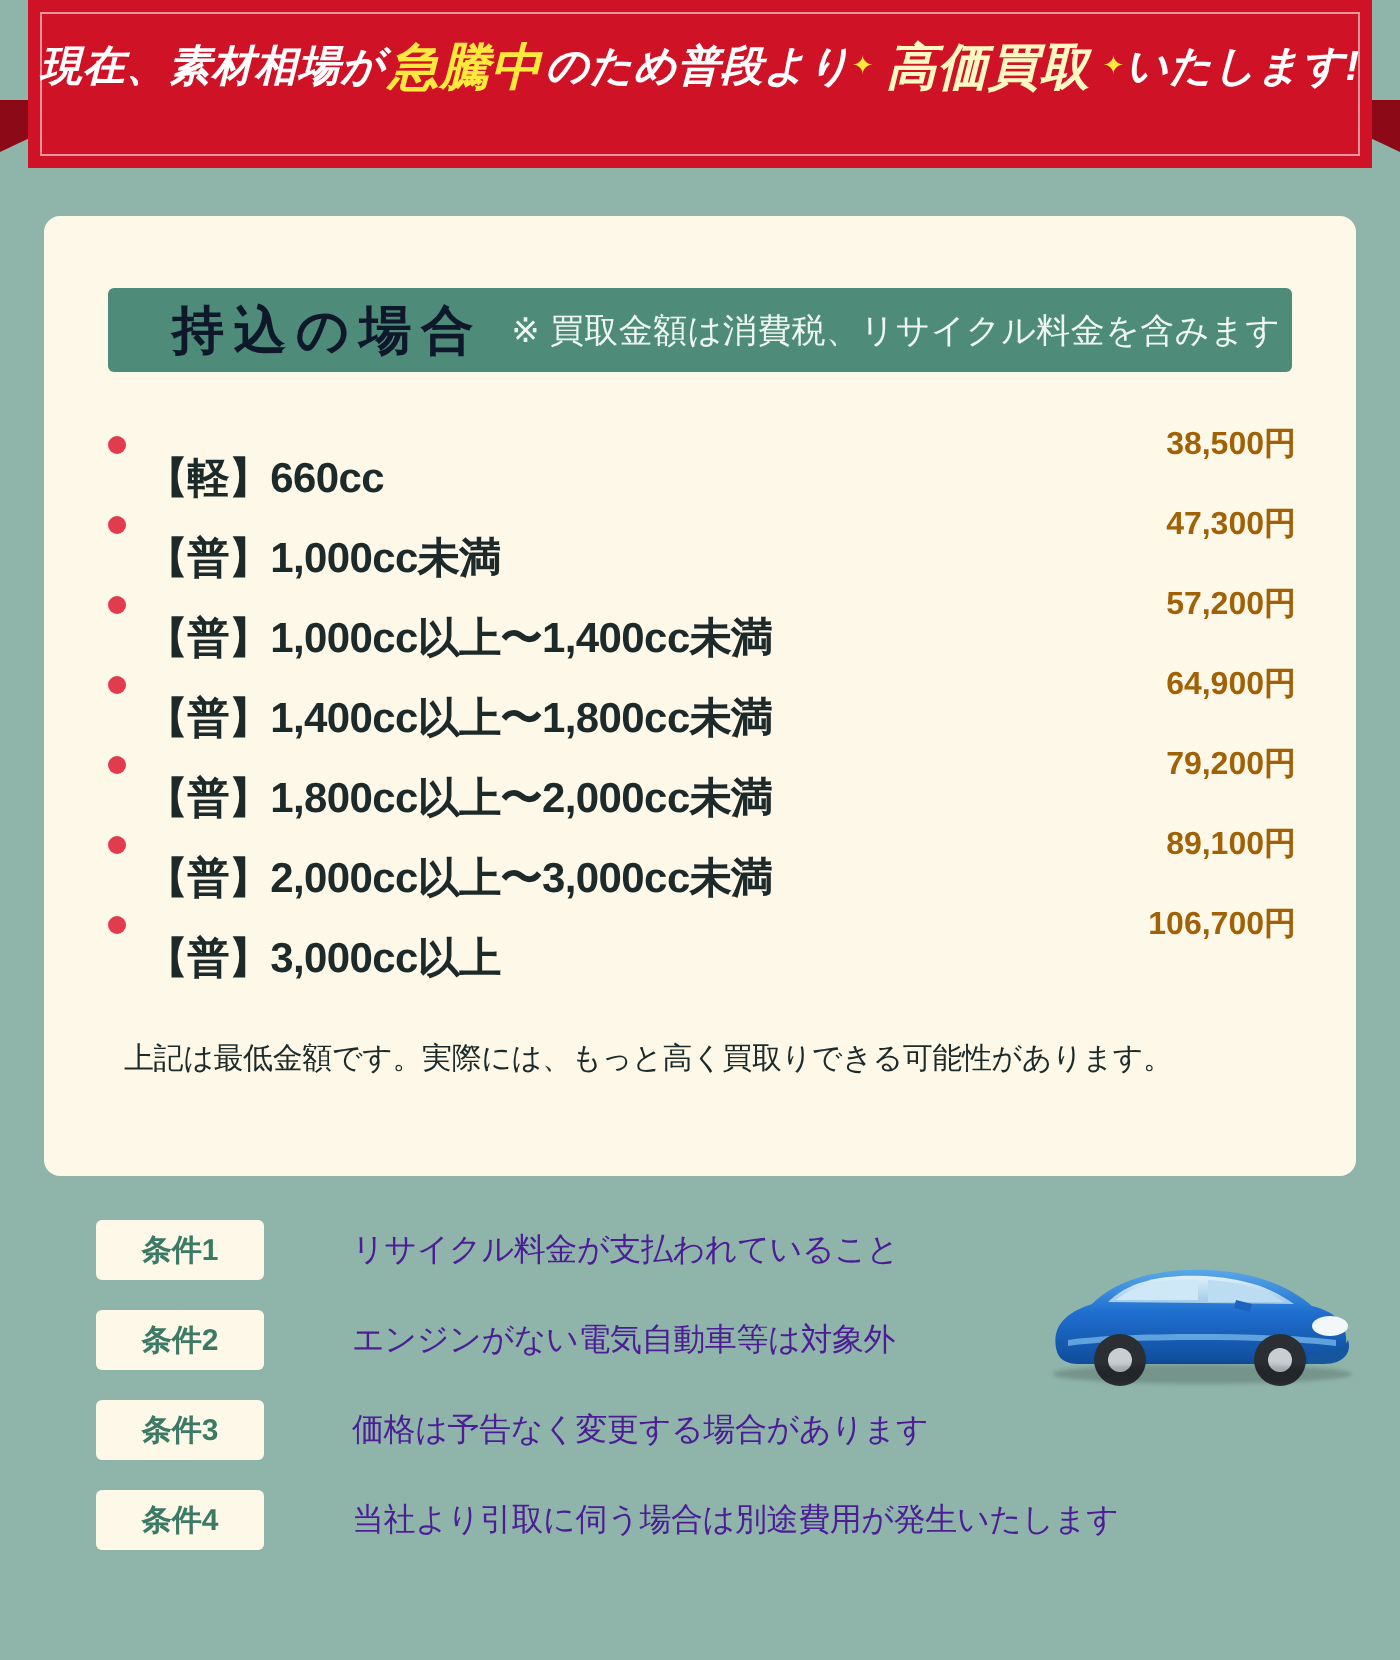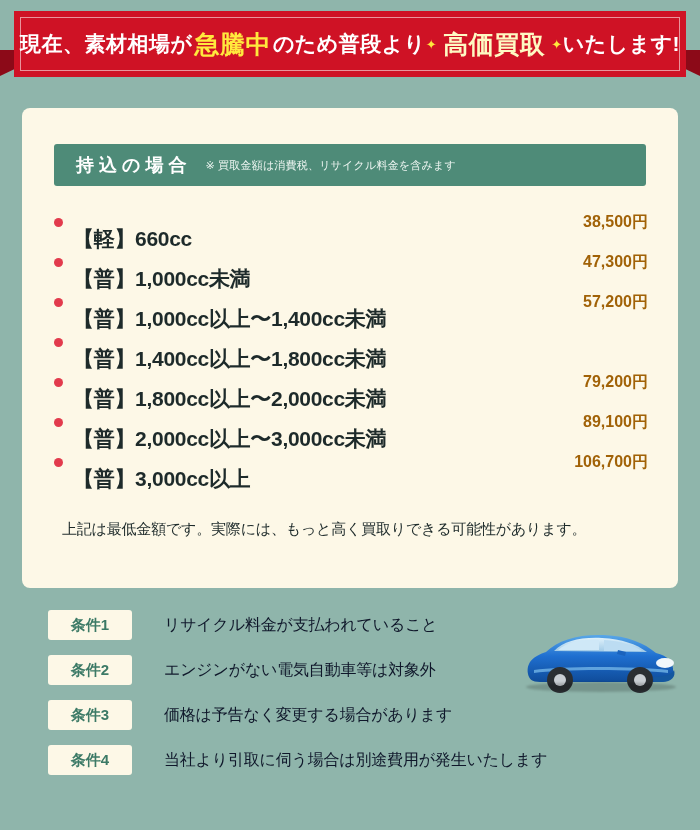--- a/index.html
+++ b/index.html
@@ -9,24 +9,25 @@
     font-family:"Liberation Sans","DejaVu Sans",sans-serif;
     overflow:hidden;
     position:relative;
   }
   
   .banner-wrap{
     position:absolute;left:0;top:0;width:700px;height:100px;
     background:#8fb5ab;
   }
   .banner{
-    position:absolute;left:14px;top:11px;width:672px;height:66px;
+    position:absolute;left:14px;top:0;width:672px;height:84px;
     background:#cf1225;
     clip-path:polygon(0 0,100% 0,100% 100%,0 100%);
     box-shadow:0 2px 0 rgba(0,0,0,.12);
+    font-style:italic;
   }
   .banner:before{
     content:"";position:absolute;left:6px;top:6px;right:6px;bottom:6px;
     border:1px solid rgba(255,255,255,.55);
   }
   .ribbon-left,.ribbon-right{
     position:absolute;top:50px;width:22px;height:26px;background:#8c0a18;
   }
   .ribbon-left{left:0;clip-path:polygon(0 0,100% 0,100% 60%,0 100%);}
   .ribbon-right{right:0;clip-path:polygon(0 0,100% 0,100% 100%,0 60%);}
@@ -45,25 +46,25 @@
   
   .card{
     position:absolute;left:22px;top:108px;width:656px;height:480px;
     background:#fdf8e7;border-radius:8px;
   }
   .card-head{
     position:absolute;left:32px;top:36px;width:592px;height:42px;
     background:#4e8b78;border-radius:3px;display:flex;align-items:center;
   }
   .card-head-title{
-    color:#ffffff;font-size:18px;font-weight:bold;letter-spacing:5px;
-    padding-left:22px;
+    color:#0f172a;font-size:26px;font-weight:bold;letter-spacing:5px;
+    padding-left:32px;
   }
   .card-head-note{
-    color:#eef6f2;font-size:11px;padding-left:14px;letter-spacing:.2px;
+    color:#eef6f2;font-size:17px;padding-left:14px;letter-spacing:.2px;
   }
   .price-list{
     position:absolute;left:32px;top:96px;width:600px;
   }
   .price-row{
     display:flex;align-items:center;height:36px;margin-bottom:4px;
   }
   .dot{
     width:9px;height:9px;border-radius:50%;background:#e23b4d;
     margin-right:10px;flex:none;
@@ -88,21 +89,21 @@
   }
   .cond-row{
     display:flex;align-items:center;height:34px;margin-bottom:11px;gap:16px;
   }
   .cond-tag{
     width:84px;height:30px;background:#fdf8e7;border-radius:3px;
     display:flex;align-items:center;justify-content:center;
     color:#3c7a66;font-size:15px;font-weight:bold;flex:none;
   }
   .cond-text{
-    margin-left:16px;color:#0f172a;font-size:16px;letter-spacing:-.2px;
+    margin-left:28px;color:#4c1d95;font-size:16px;letter-spacing:-.2px;
     white-space:nowrap;
   }
 
   
   .car{
     position:absolute;left:520px;top:620px;width:160px;height:78px;
   }
   .car-shadow{
     position:absolute;left:6px;top:62px;width:150px;height:10px;
     background:rgba(0,0,0,.18);border-radius:50%;filter:blur(1px);
@@ -150,20 +151,21 @@
 
     <div class="price-row">
       <span class="dot"></span>
       <span class="p-label">【普】1,000cc以上〜1,400cc未満</span>
       <span class="p-price">57,200円</span>
     </div>
 
     <div class="price-row">
       <span class="dot"></span>
       <span class="p-label">【普】1,400cc以上〜1,800cc未満</span>
+      <span class="p-price">64,900円</span>
     </div>
 
     <div class="price-row">
       <span class="dot"></span>
       <span class="p-label">【普】1,800cc以上〜2,000cc未満</span>
       <span class="p-price">79,200円</span>
     </div>
 
     <div class="price-row">
       <span class="dot"></span>

